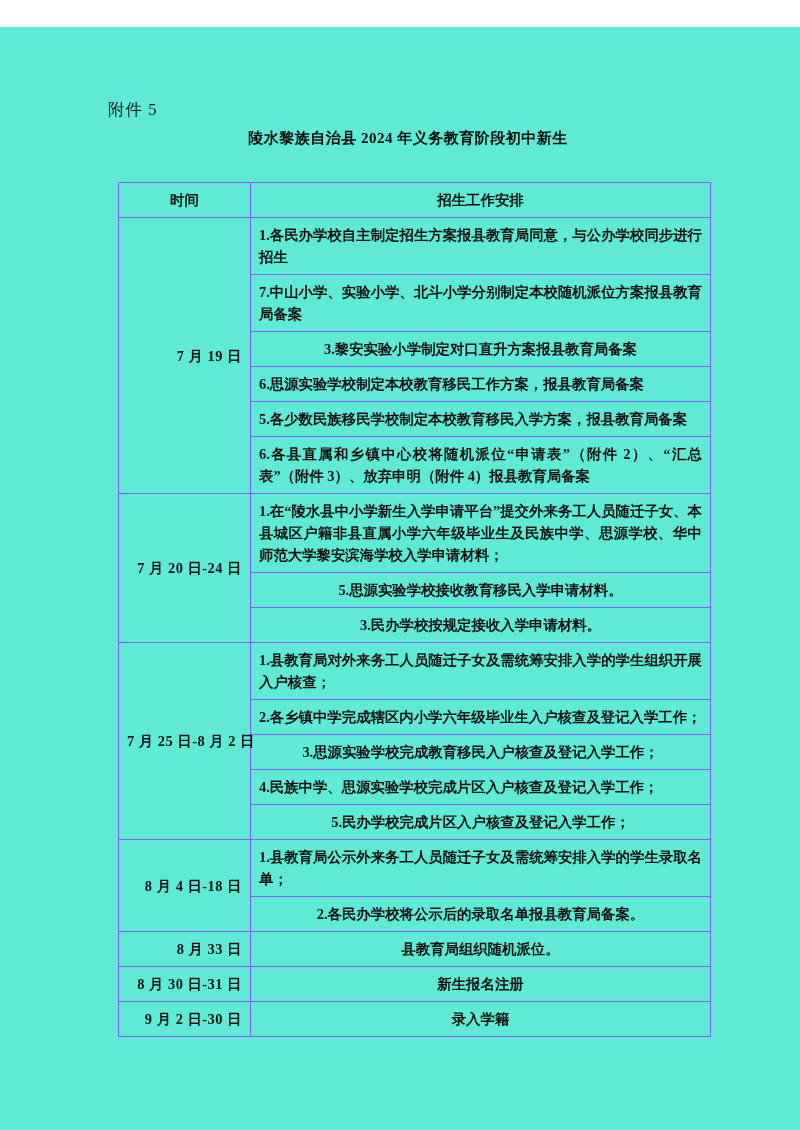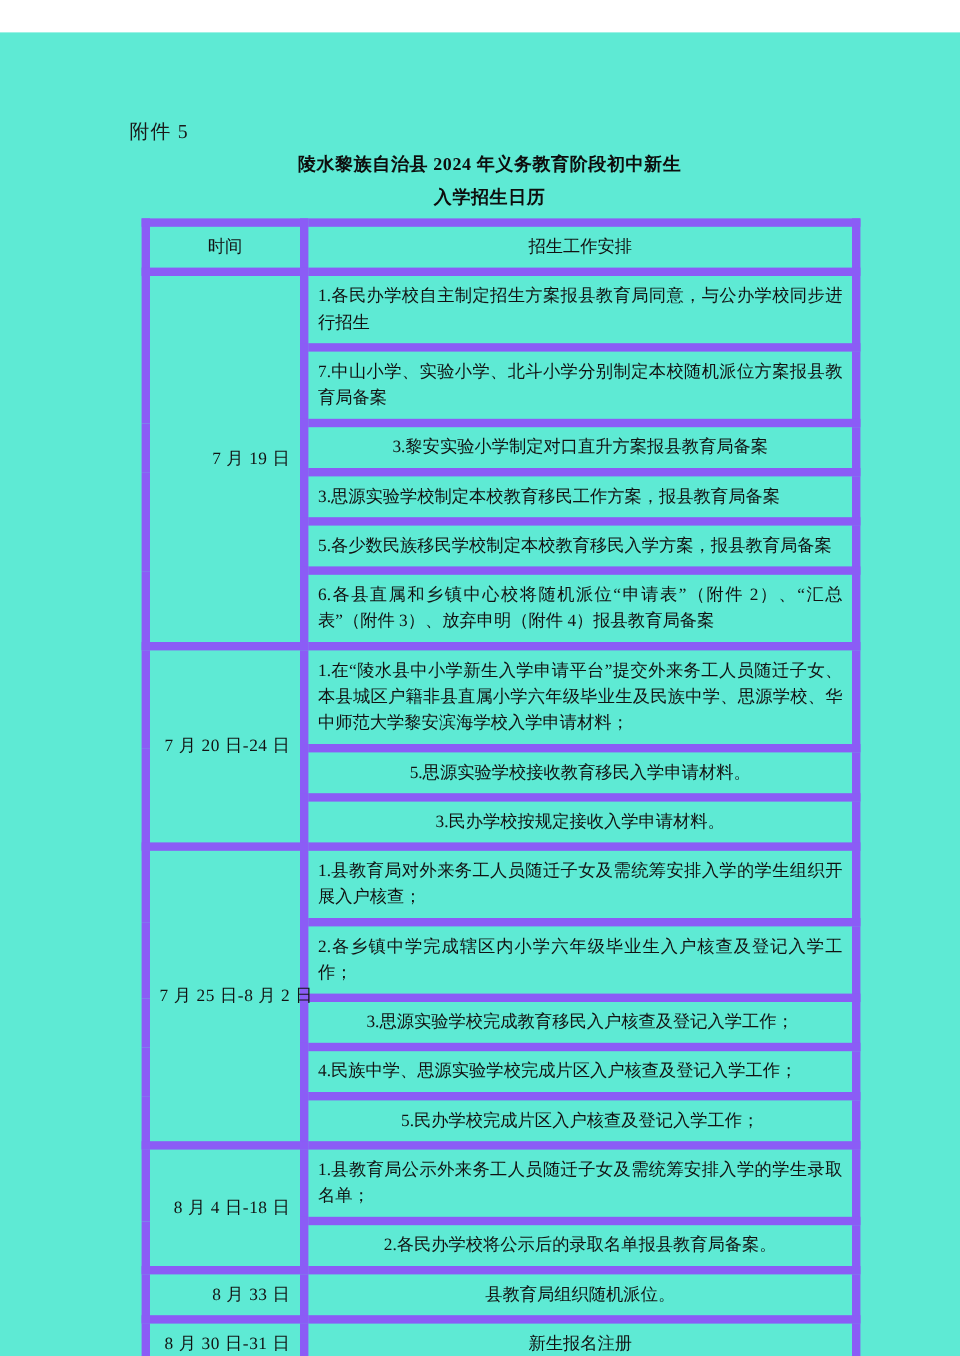--- a/index.html
+++ b/index.html
@@ -48,27 +48,27 @@
   }
   table.cal {
     position: absolute;
     left: 118px;
     top: 155px;
     width: 592px;
     border-collapse: collapse;
     table-layout: fixed;
   }
   table.cal td, table.cal th {
-    border: 7px solid #8b5cf6;
+    border: 1px solid #8b5cf6;
     padding: 6px 8px;
     font-size: 14.4px;
     line-height: 22px;
     vertical-align: middle;
     color: #121212;
-    font-weight: normal;
+    font-weight: bold;
   }
   col.c-time { width: 132px; }
   col.c-work { width: 460px; }
   .hdr td {
     text-align: center;
     font-size: 15px;
     padding: 5px 8px;
   }
   td.time {
     text-align: right;
@@ -87,21 +87,20 @@
 </style>
 </head>
 <body>
 
 <div class="page">
 
   <div class="attachment-label">附件 5</div>
 
   <div class="doc-title">
     <span>陵水黎族自治县 2024 年义务教育阶段初中新生</span>
-    <span class="line2">入学招生日历</span>
   </div>
 
   <table class="cal">
     <colgroup>
       <col class="c-time">
       <col class="c-work">
     </colgroup>
     <tbody id="cal-body">
         <tr class="hdr">
           <td>时间</td>
@@ -111,21 +110,21 @@
           <td class="time" rowspan="6">7 月 19 日</td>
           <td class="work">1.各民办学校自主制定招生方案报县教育局同意，与公办学校同步进行招生</td>
         </tr>
         <tr>
           <td class="work">7.中山小学、实验小学、北斗小学分别制定本校随机派位方案报县教育局备案</td>
         </tr>
         <tr>
           <td class="work center">3.黎安实验小学制定对口直升方案报县教育局备案</td>
         </tr>
         <tr>
-          <td class="work">3.思源实验学校制定本校教育移民工作方案，报县教育局备案</td>
+          <td class="work">6.思源实验学校制定本校教育移民工作方案，报县教育局备案</td>
         </tr>
         <tr>
           <td class="work">5.各少数民族移民学校制定本校教育移民入学方案，报县教育局备案</td>
         </tr>
         <tr>
           <td class="work">6.各县直属和乡镇中心校将随机派位“申请表”（附件 2）、“汇总表”（附件 3）、放弃申明（附件 4）报县教育局备案</td>
         </tr>
         <tr>
           <td class="time" rowspan="3">7 月 20 日-24 日</td>
           <td class="work">1.在“陵水县中小学新生入学申请平台”提交外来务工人员随迁子女、本县城区户籍非县直属小学六年级毕业生及民族中学、思源学校、华中师范大学黎安滨海学校入学申请材料；</td>

